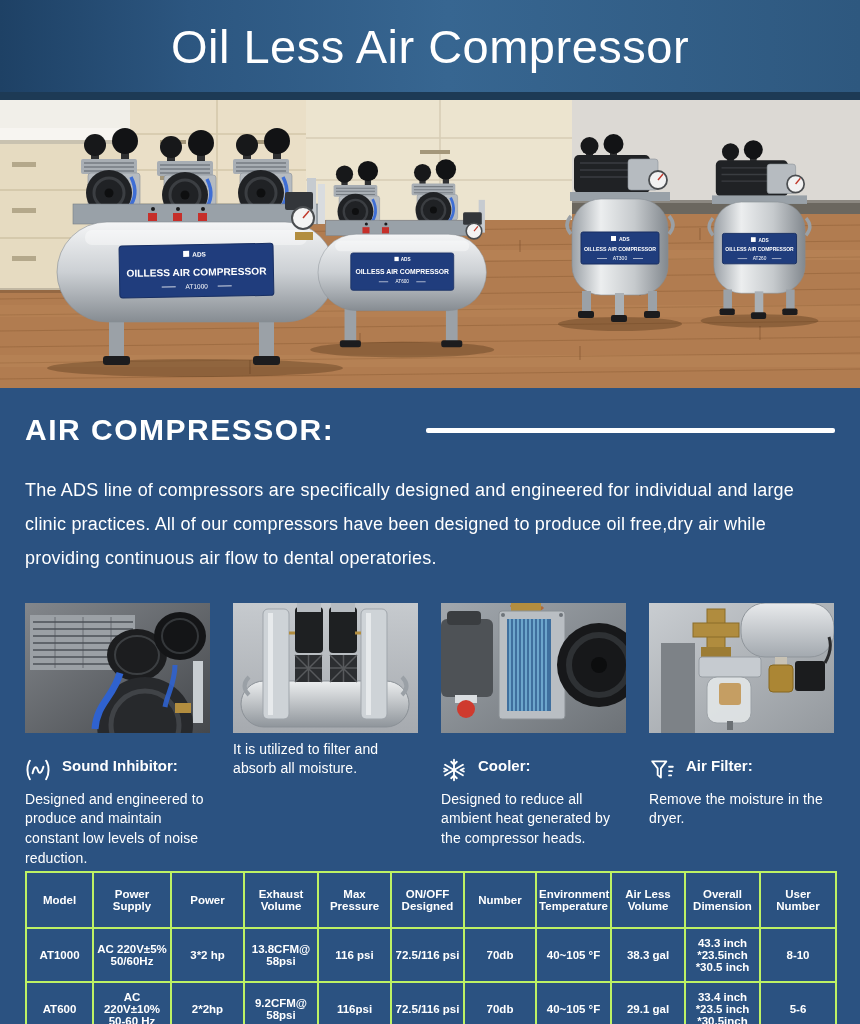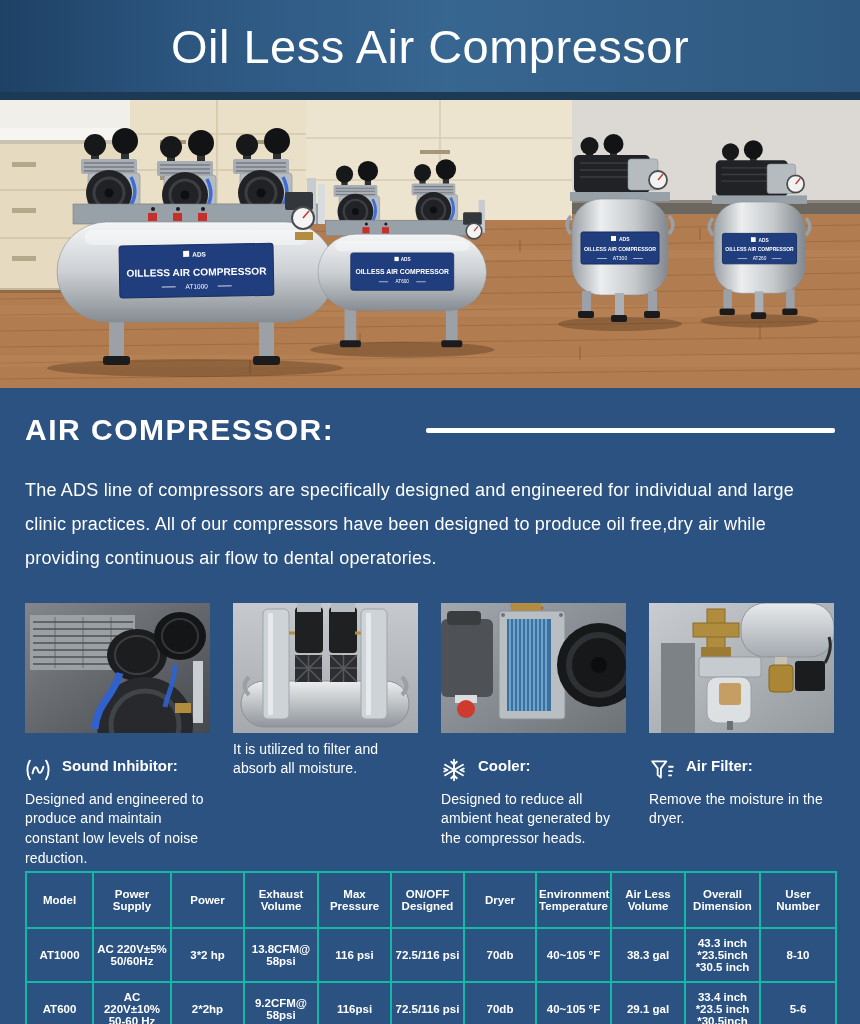--- a/index.html
+++ b/index.html
@@ -36,21 +36,21 @@
   .feature-img svg{display:block;}
   .feature-head{display:flex;gap:11px;margin-top:24px;height:26px;}
   .feature-head .ficon{width:26px;height:26px;flex:0 0 26px;}
   .feature-title{font-size:15px;font-weight:700;}
   .feature-text{margin:7px 0 0;font-size:14px;line-height:1.42;font-weight:500;letter-spacing:.1px;}
   
   table.spec{
     width:810px;margin:2px auto 0;border-collapse:collapse;table-layout:fixed;
   }
   table.spec th,table.spec td{
-    border:2px solid #14b8a6;text-align:center;vertical-align:middle;
+    border:2px solid #bef264;text-align:center;vertical-align:middle;
     color:#fff;padding:3px 2px;white-space:pre-line;overflow:hidden;
   }
   table.spec th{font-size:11.5px;font-weight:700;height:48px;}
   table.spec td{font-size:11.5px;font-weight:600;height:46px;}
 </style>
 </head>
 <body>
 
 <header class="banner">
   <h1>Oil Less Air Compressor</h1>
@@ -436,21 +436,21 @@
       <th>Model</th>
       <th>Power
 Supply</th>
       <th>Power</th>
       <th>Exhaust
 Volume</th>
       <th>Max
 Pressure</th>
       <th>ON/OFF
 Designed</th>
-      <th>Dryer</th>
+      <th>Number</th>
       <th>Environment
 Temperature</th>
       <th>Air Less
 Volume</th>
       <th>Overall
 Dimension</th>
       <th>User Number</th>
     </tr>
     <tr>
       <td>AT1000</td>

